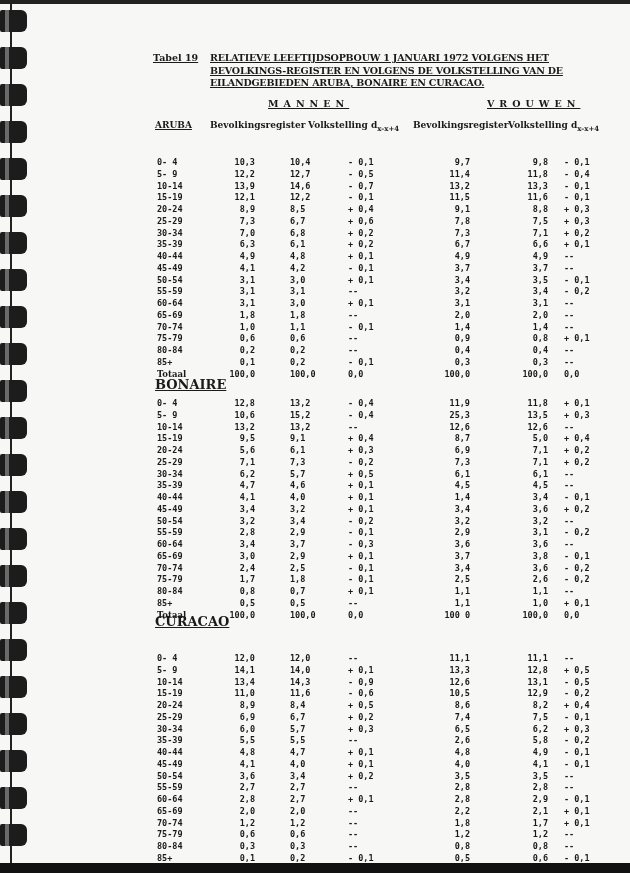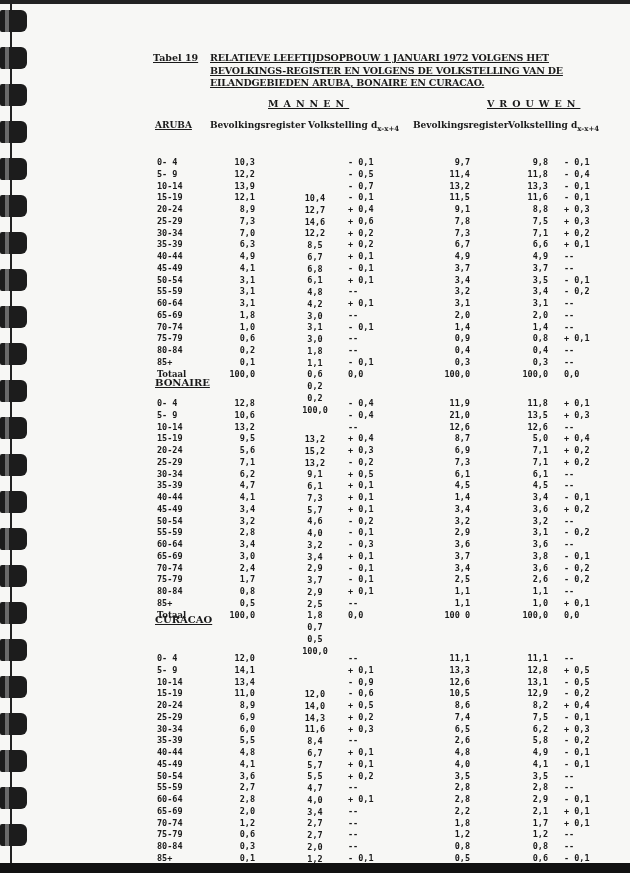--- a/index.html
+++ b/index.html
@@ -23,27 +23,27 @@
   .top-shadow { position: absolute; left: 0; top: 0; width: 630px; height: 4px; background: #222; }
 
   .title-block { position: absolute; left: 153px; top: 52px; width: 440px; font-size: 9.5px; font-weight: bold; line-height: 12.5px; }
   .title-label { position: absolute; left: 0; top: 0; text-decoration: underline; }
   .title-text { position: absolute; left: 57px; top: 0; width: 385px; text-decoration: underline; letter-spacing: -0.2px; }
 
   .group-header { position: absolute; top: 98px; font-size: 9.5px; font-weight: bold; letter-spacing: 5px; text-decoration: underline; }
   .col-header { position: absolute; top: 120px; font-size: 9px; font-weight: bold; }
   .col-header .sub { font-size: 7px; position: relative; top: 3px; }
 
-  .section-label { position: absolute; left: 155px; font-size: 10px; font-weight: bold; text-decoration: underline; }
+  .section-label { position: absolute; left: 155px; font-size: 13px; font-weight: bold; text-decoration: underline; }
 
   .row { position: absolute; left: 0; height: 11px; font-size: 8.5px; font-weight: bold; font-family: "DejaVu Sans Mono", monospace; }
   .row span { position: absolute; white-space: pre; }
   .c-age { left: 157px; text-align: left; width: 50px; }
   .c-m-reg { left: 200px; width: 55px; text-align: right; }
-  .c-m-vs { left: 290px; width: 50px; text-align: center; margin-top: 36px; }
+  .c-m-vs { left: 290px; width: 50px; text-align: left; }
   .c-m-d { left: 348px; width: 44px; text-align: left; }
   .c-v-reg { left: 420px; width: 50px; text-align: right; }
   .c-v-vs { left: 510px; width: 38px; text-align: right; }
   .c-v-d { left: 564px; width: 40px; text-align: left; }
   .total-label { font-family: "DejaVu Serif", serif; }
 </style>
 </head>
 <body>
 
 <div class="top-shadow"></div>
@@ -270,21 +270,21 @@
       <span class="c-m-d">- 0,4</span>
       <span class="c-v-reg">11,9</span>
       <span class="c-v-vs">11,8</span>
       <span class="c-v-d">+ 0,1</span>
     </div>
     <div class="row" style="top: 409.75px;">
       <span class="c-age">5- 9</span>
       <span class="c-m-reg">10,6</span>
       <span class="c-m-vs">15,2</span>
       <span class="c-m-d">- 0,4</span>
-      <span class="c-v-reg">21,0</span>
+      <span class="c-v-reg">25,3</span>
       <span class="c-v-vs">13,5</span>
       <span class="c-v-d">+ 0,3</span>
     </div>
     <div class="row" style="top: 421.5px;">
       <span class="c-age">10-14</span>
       <span class="c-m-reg">13,2</span>
       <span class="c-m-vs">13,2</span>
       <span class="c-m-d">--</span>
       <span class="c-v-reg">12,6</span>
       <span class="c-v-vs">12,6</span>

